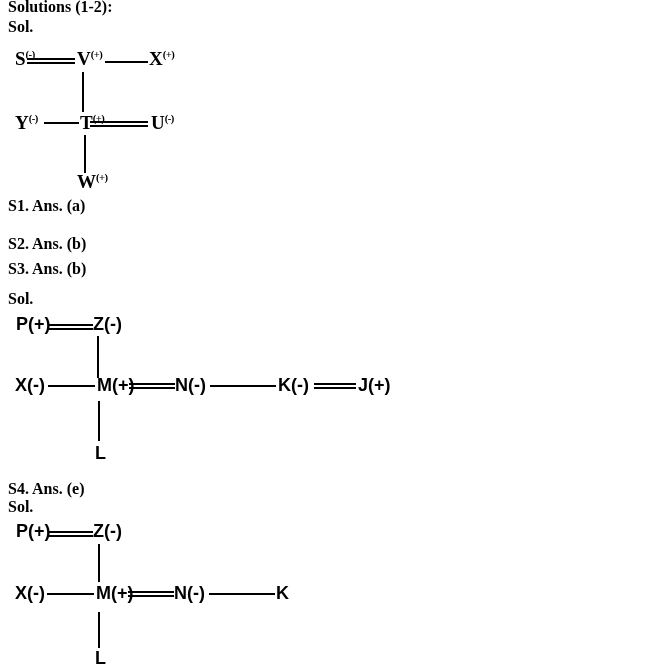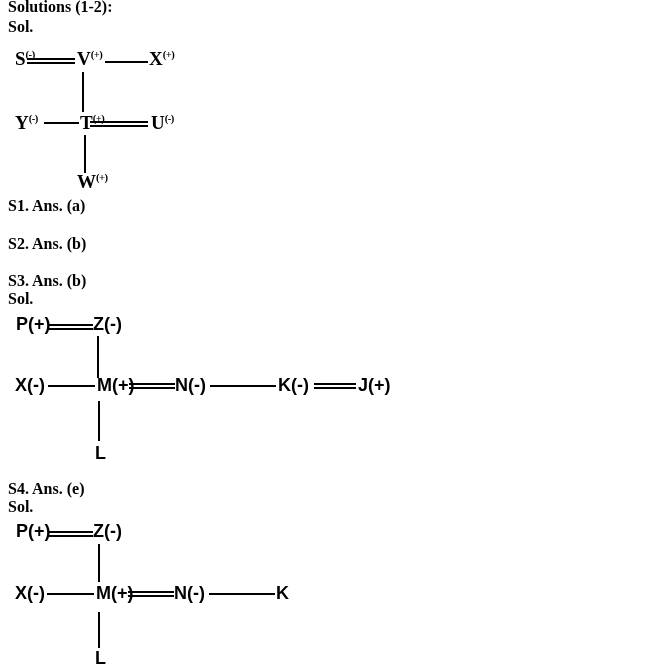--- a/index.html
+++ b/index.html
@@ -10,21 +10,21 @@
   .page{position:absolute;inset:0;}
   .tline{
     position:absolute;left:8px;color:#000;font-weight:bold;
     font-size:16px;line-height:18px;white-space:nowrap;
     font-family:"Liberation Serif",serif;
   }
   .t-title{top:-2px;}
   .t-sol1{top:18px;}
   .t-s1{top:197px;}
   .t-s2{top:235px;}
-  .t-s3{top:272px;text-align:right;}
+  .t-s3{top:260px;text-align:right;}
   .t-sol3{top:290px;}
   .t-s4{top:480px;text-align:center;}
   .t-sol4{top:498px;}
   .diagram{position:absolute;}
   .dnode{
     position:absolute;color:#000;font-weight:bold;line-height:1;
     white-space:nowrap;
   }
   .dnode.serif{font-family:"Liberation Serif",serif;}
   .dnode.sans{font-family:"Liberation Sans",sans-serif;letter-spacing:0;}

